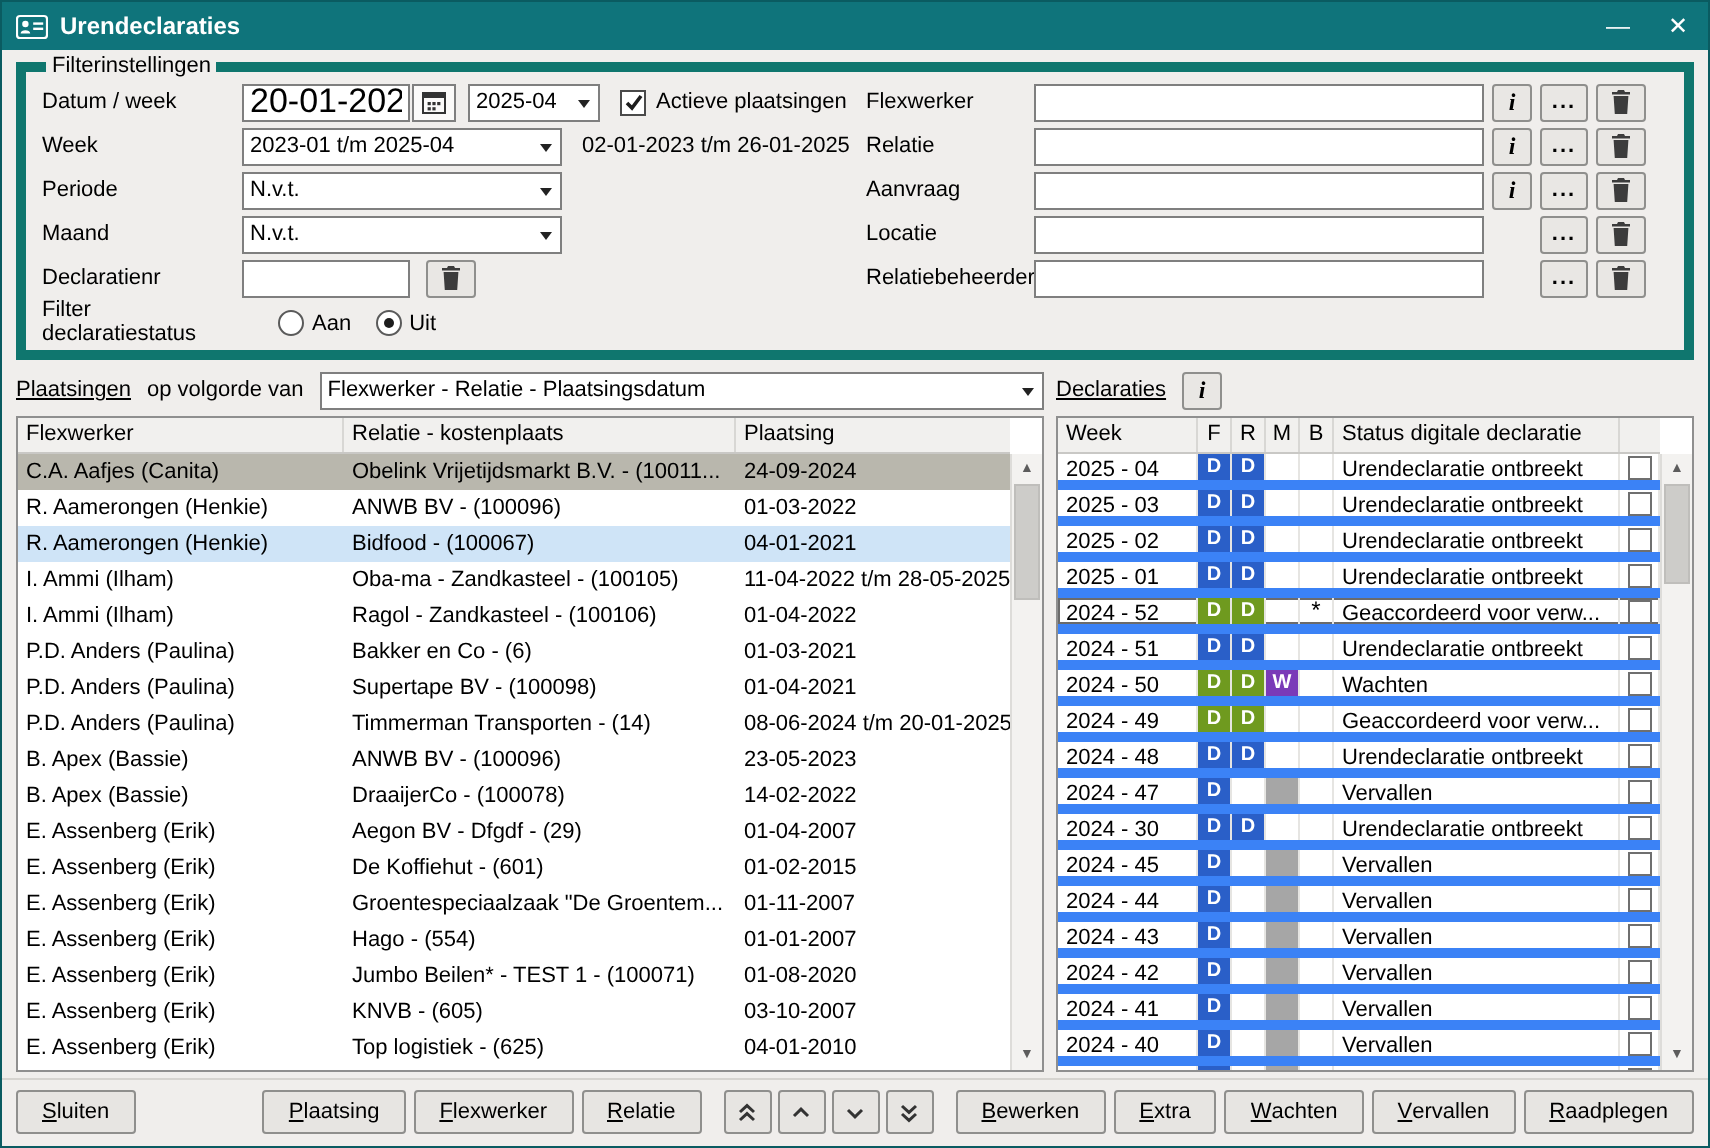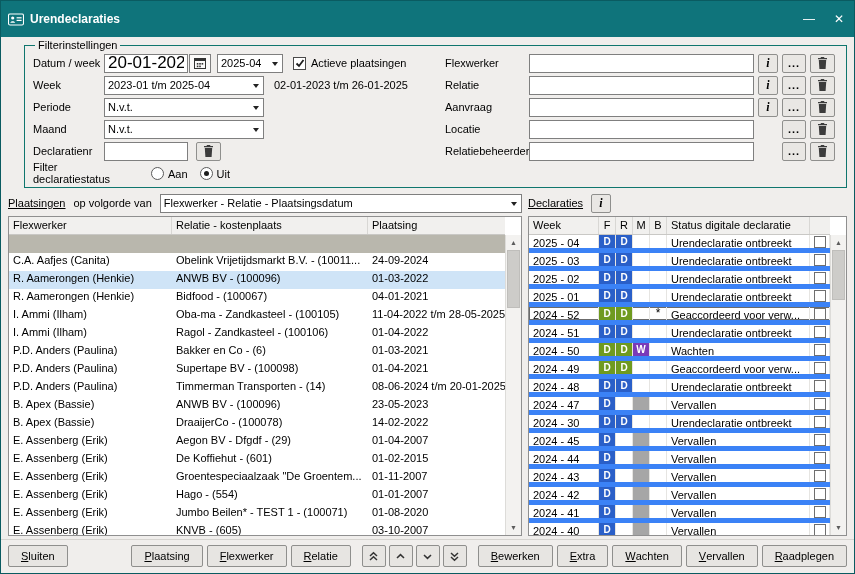--- a/index.html
+++ b/index.html
@@ -3,35 +3,35 @@
 <meta charset="utf-8">
 <style>
   * { box-sizing: border-box; margin: 0; padding: 0; }
   html,body { width:855px; height:574px; overflow:hidden; }
   body { font-family:"Liberation Sans", sans-serif; font-size:11px; color:#000; background:#fff; }
 
   .window { width:855px; height:574px; background:#f0eeec; border:1px solid #0a5b61;
             display:flex; flex-direction:column; }
 
   
-  .titlebar { flex:none; height:36px; background:var(--titlebar,#0f747b); color:#fff;
+  .titlebar { flex:none; height:24px; background:var(--titlebar,#0f747b); color:#fff;
               display:flex; align-items:center; padding:0 7px; gap:6px; }
   .titlebar .title { font-size:12px; font-weight:bold; }
   .tb-btns { margin-left:auto; display:flex; gap:14px; align-items:center; }
   .tb-btn { width:16px; text-align:center; font-size:12px; cursor:default; }
 
   
-  fieldset.filters { flex:none; margin:2px 7px 1px 23px; border:1px solid #0f766e;
+  fieldset.filters { flex:none; margin:2px 7px 1px 7px; border:5px solid #0f766e;
                      padding:1px 8px 3px 8px; }
   fieldset.filters legend { padding:0 3px; margin-left:2px; }
   .filter-cols { display:flex; }
   .fl { width:412px; flex:none; }
   .fr { flex:1; }
   .frow { display:flex; align-items:center; height:22px; }
-  .frow .lbl { width:71px; flex:none; }
+  .frow .lbl { width:100px; flex:none; }
   .fr .frow .lbl2 { width:84px; flex:none; }
 
   .tb { height:19px; border:1px solid #7f7f7f; background:#fff; font-family:"Liberation Sans",sans-serif;
         font-size:17px; padding:0 3px; }
   .w84 { width:84px; }
   .lk-input { width:225px; flex:none; }
 
   .dd { position:relative; height:19px; border:1px solid #7f7f7f; background:#fff;
         display:flex; align-items:center; padding:0 16px 0 3px; overflow:hidden; }
   .dd .val { white-space:nowrap; overflow:hidden; }
@@ -80,21 +80,21 @@
   .tbody { flex:1; position:relative; overflow:hidden; min-height:0; }
   .rowswrap { margin-right:16px; }
 
   
   .c-flex { width:163px; flex:none; }
   .c-rel  { width:196px; flex:none; }
   .c-plaat{ flex:1; border-right:none; }
   .prow { display:flex; height:18px; }
   .prow.sel { background:var(--row_selected,#b9b7ad); }
   .prow.hl  { background:var(--row_highlight,#cfe4f7); }
-  .pc { padding:16px 4px; line-height:18px; white-space:nowrap; overflow:hidden; }
+  .pc { padding:0 4px; line-height:18px; white-space:nowrap; overflow:hidden; }
   .pc.c-flex{ width:163px; flex:none; } .pc.c-rel{ width:196px; flex:none; } .pc.c-plaat{ flex:1; }
 
   
   .d-week { width:70px; flex:none; }
   .d-l { width:17px; flex:none; padding:0; text-align:center; }
   .d-status { flex:1; }
   .d-chk { width:20px; flex:none; border-right:none; padding:0; }
   .drow { display:flex; height:18px; border-bottom:5px solid #3b82f6; }
   .drow.selected { box-shadow: inset 0 0 0 1px #6b6b6b; }
   .dc { line-height:17px; white-space:nowrap; overflow:hidden; border-right:1px solid #e6e5e2; }

